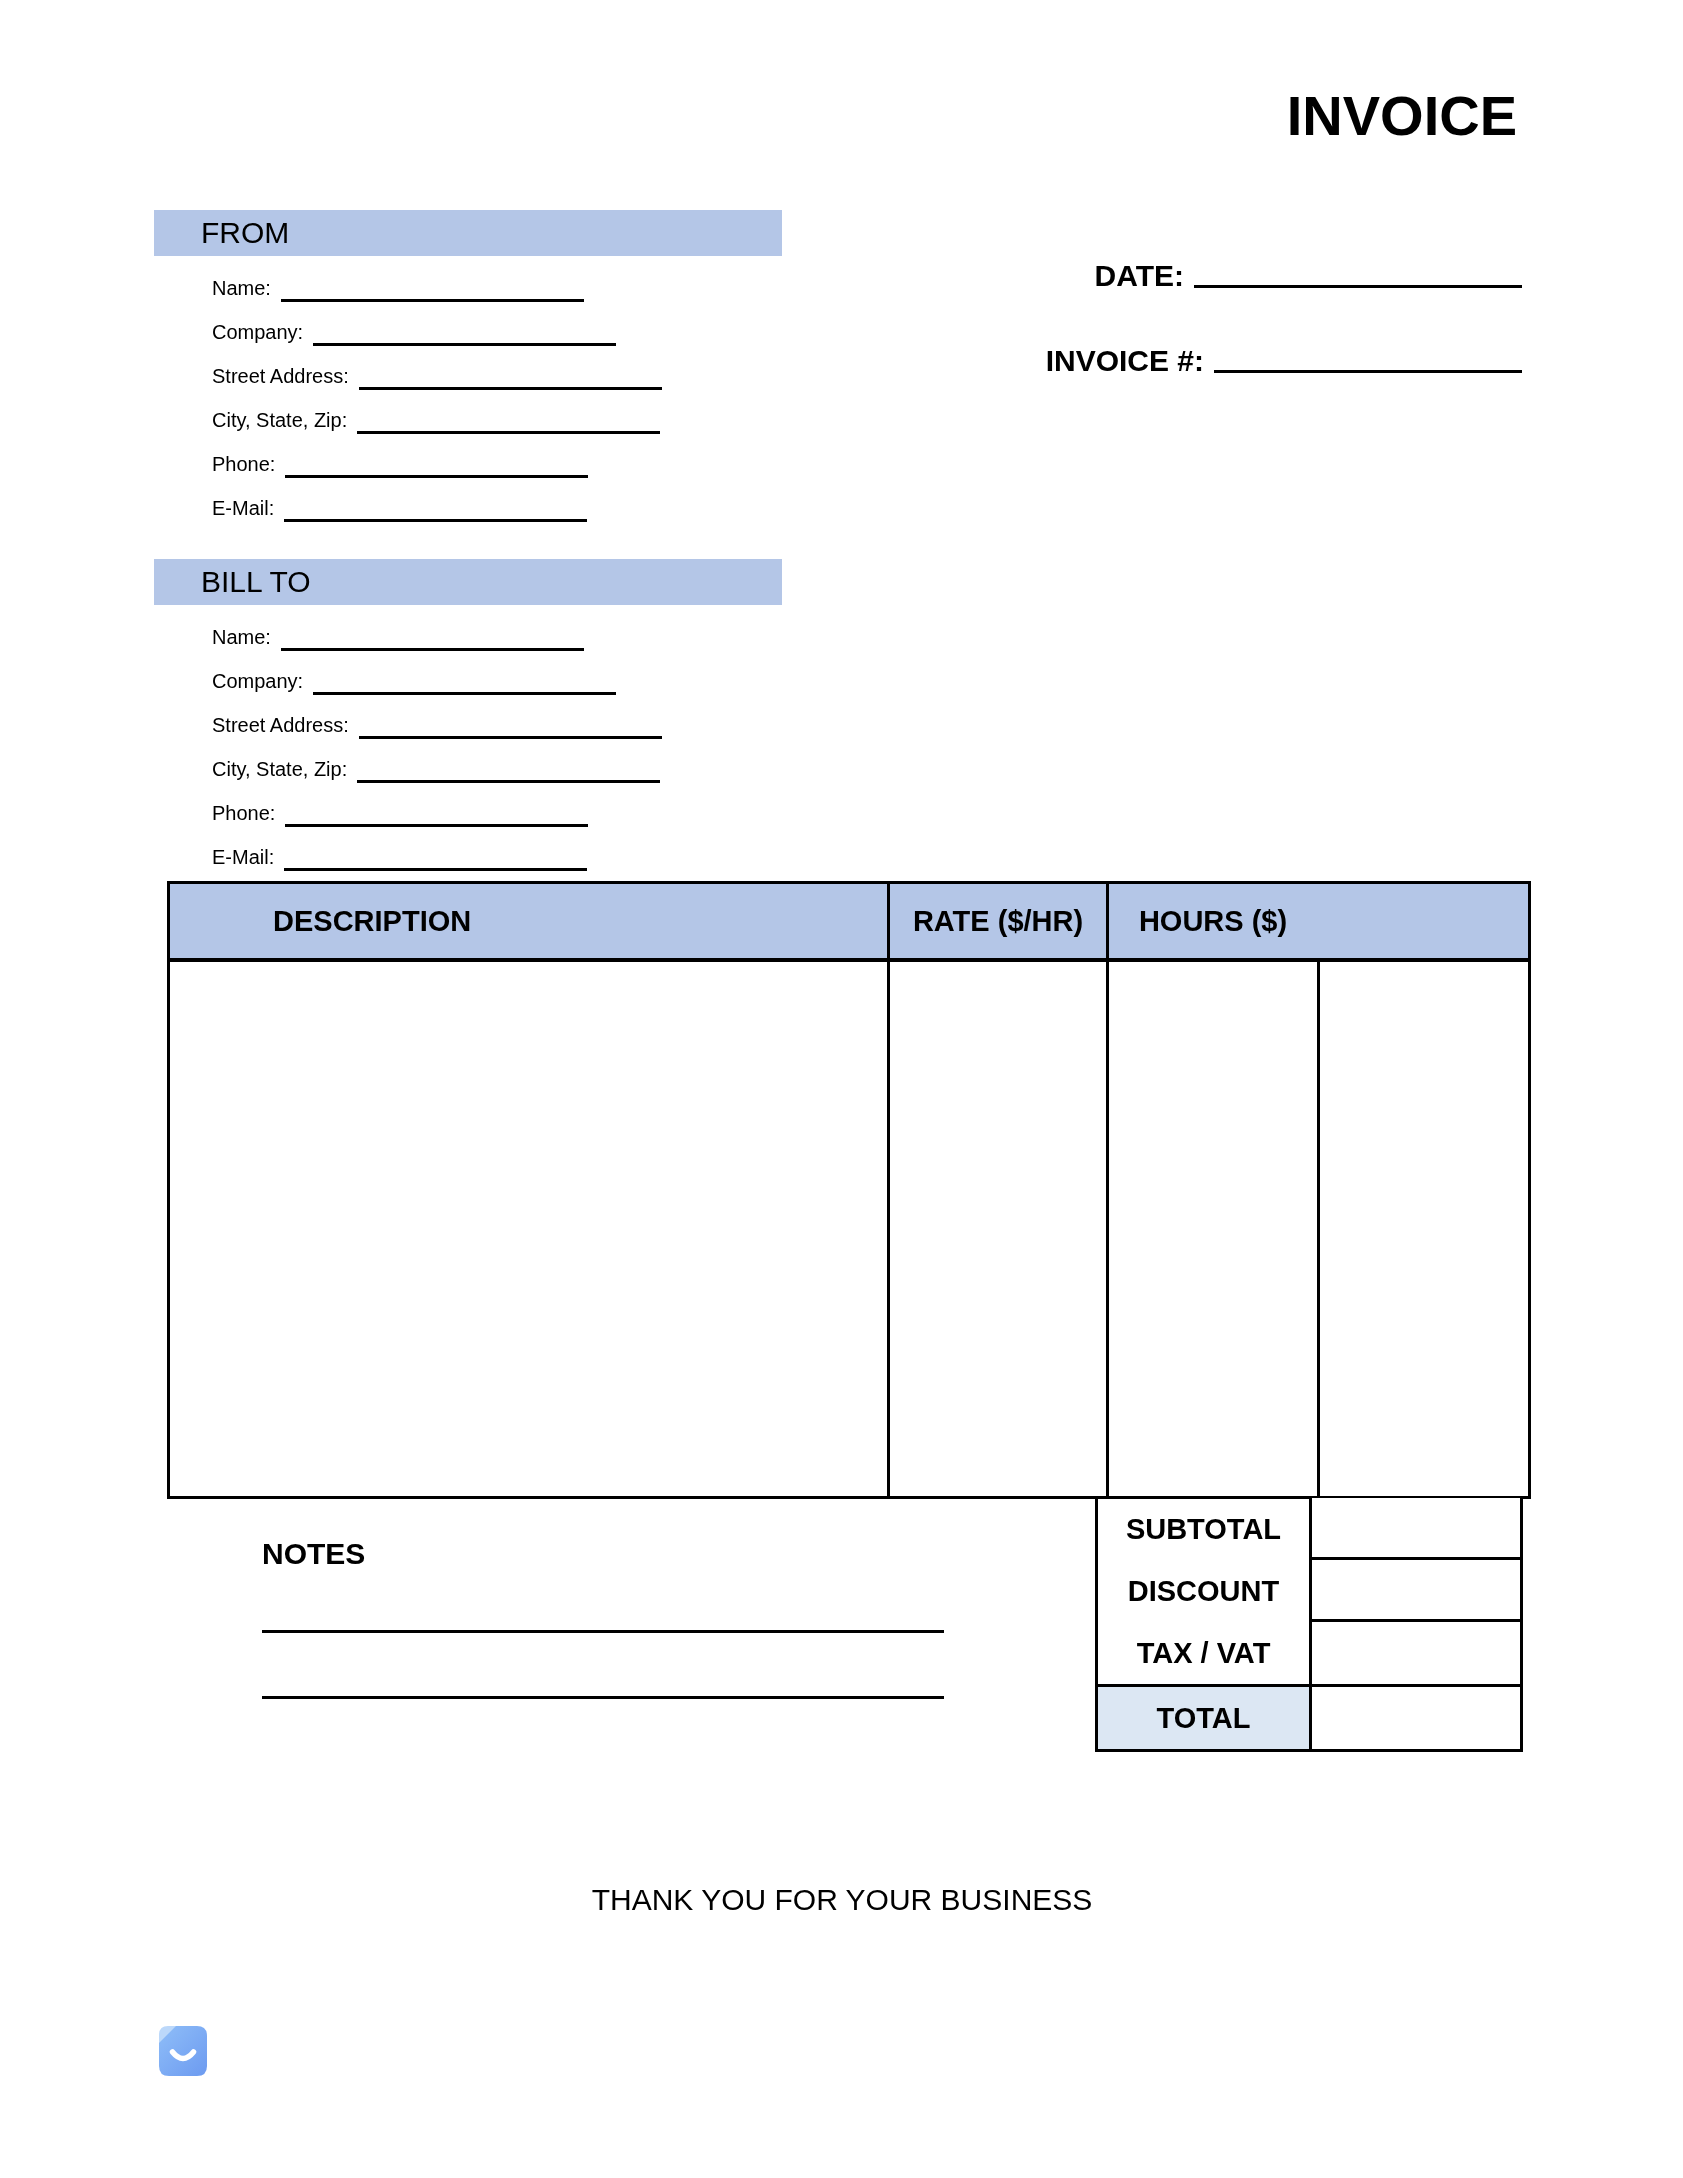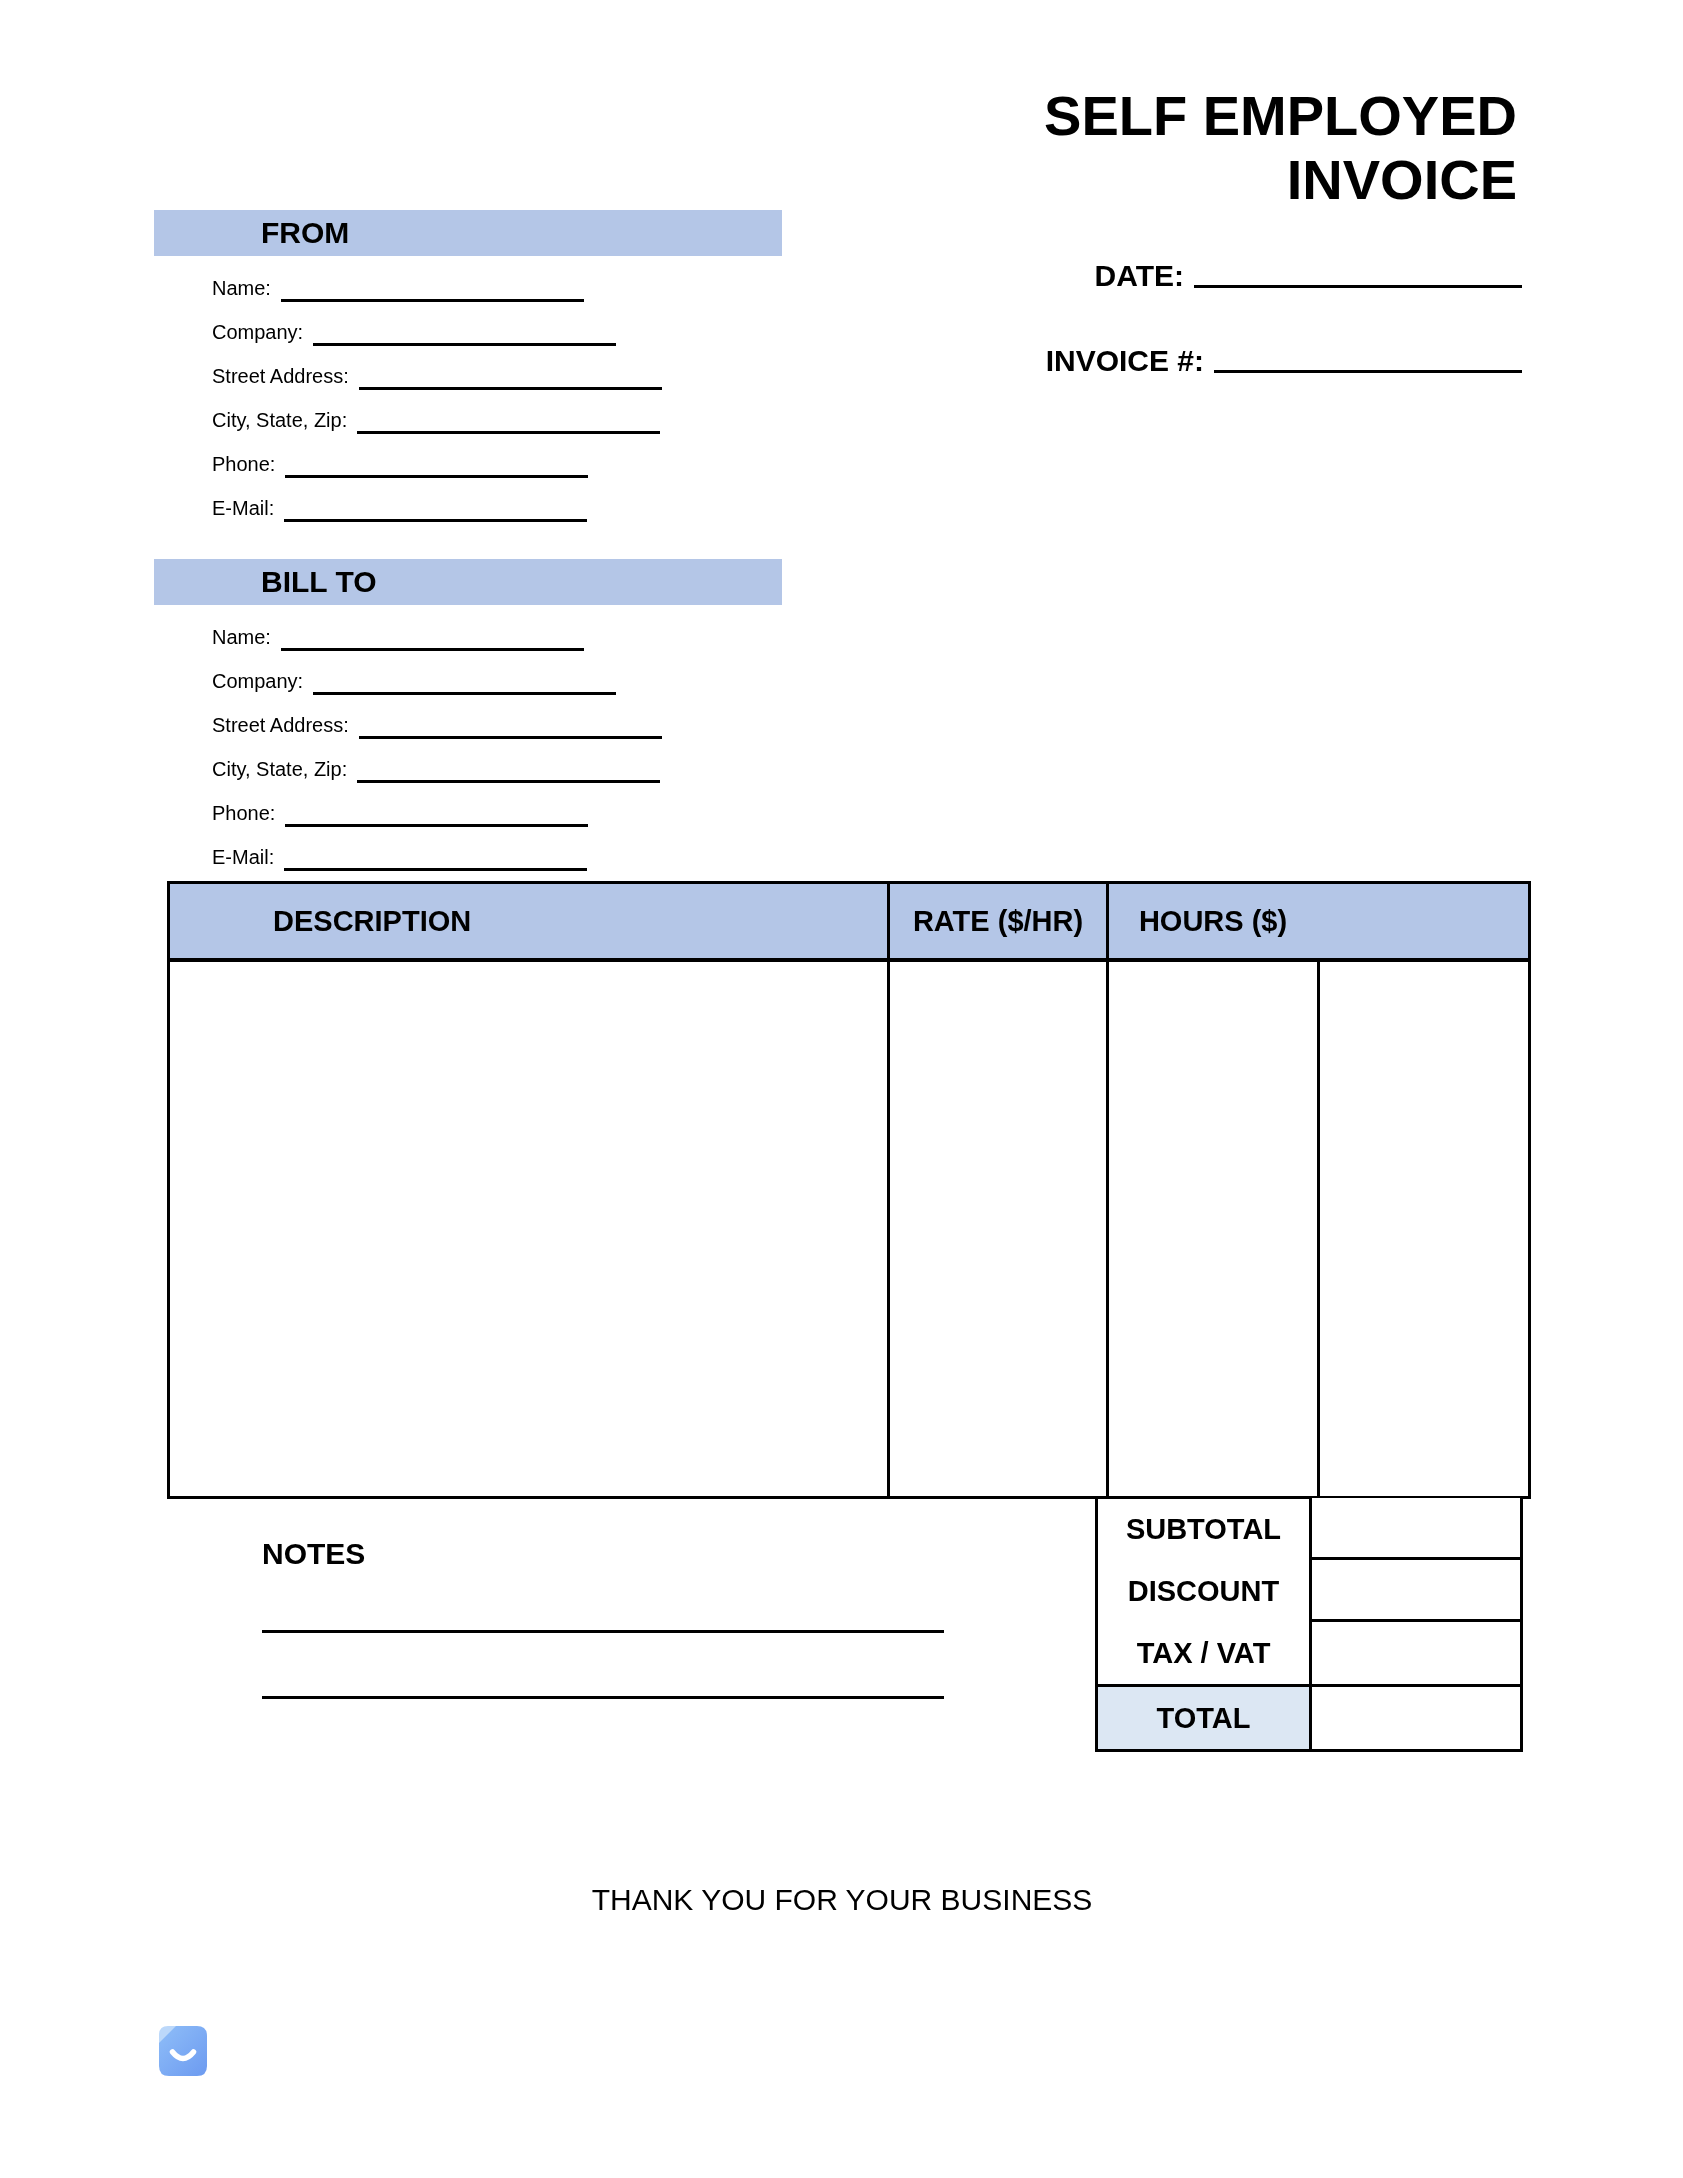--- a/index.html
+++ b/index.html
@@ -36,22 +36,22 @@
     vertical-align:-7px;margin-left:10px;
   }
   .meta-row .fill-line{margin-bottom:5px;}
   .w330{width:328px;} .w310{width:308px;} .w305{width:303px;}
   
   .party{position:absolute;left:154px;width:628px;}
   .party-from{top:210px;}
   .party-billto{top:559px;}
   .section-bar{
     height:46px;background:var(--section-header-bg);
-    font-weight:bold;font-size:30px;line-height:46px;
-    padding-left:107px;box-sizing:border-box;
+    font-weight:normal;font-size:30px;line-height:46px;
+    padding-left:47px;box-sizing:border-box;
   }
   .fields{margin-left:58px;margin-top:10px;font-size:20px;}
   .field-row{height:44px;line-height:44px;white-space:nowrap;}
   
   .items{position:absolute;left:167px;top:881px;}
   .items-header{
     display:grid;grid-template-columns:717px 219px 211px 211px;
     background:var(--section-header-bg);
     border:3px solid var(--ink);border-bottom:4px solid var(--ink);
   }
@@ -91,21 +91,20 @@
   
   .thankyou{position:absolute;top:1883px;left:0;width:100%;text-align:center;font-size:30px;}
   .logo{position:absolute;left:159px;top:2026px;width:48px;height:50px;}
 </style>
 </head>
 <body>
 
 <div class="page">
 
   <div class="doc-title">
-    <div>SELF EMPLOYED</div>
     <div>INVOICE</div>
   </div>
 
   <div class="meta-row meta-date">
     <span>DATE:</span>
     <span class="fill-line w330"></span>
   </div>
   <div class="meta-row meta-invoice">
     <span>INVOICE #:</span>
     <span class="fill-line w310"></span>

